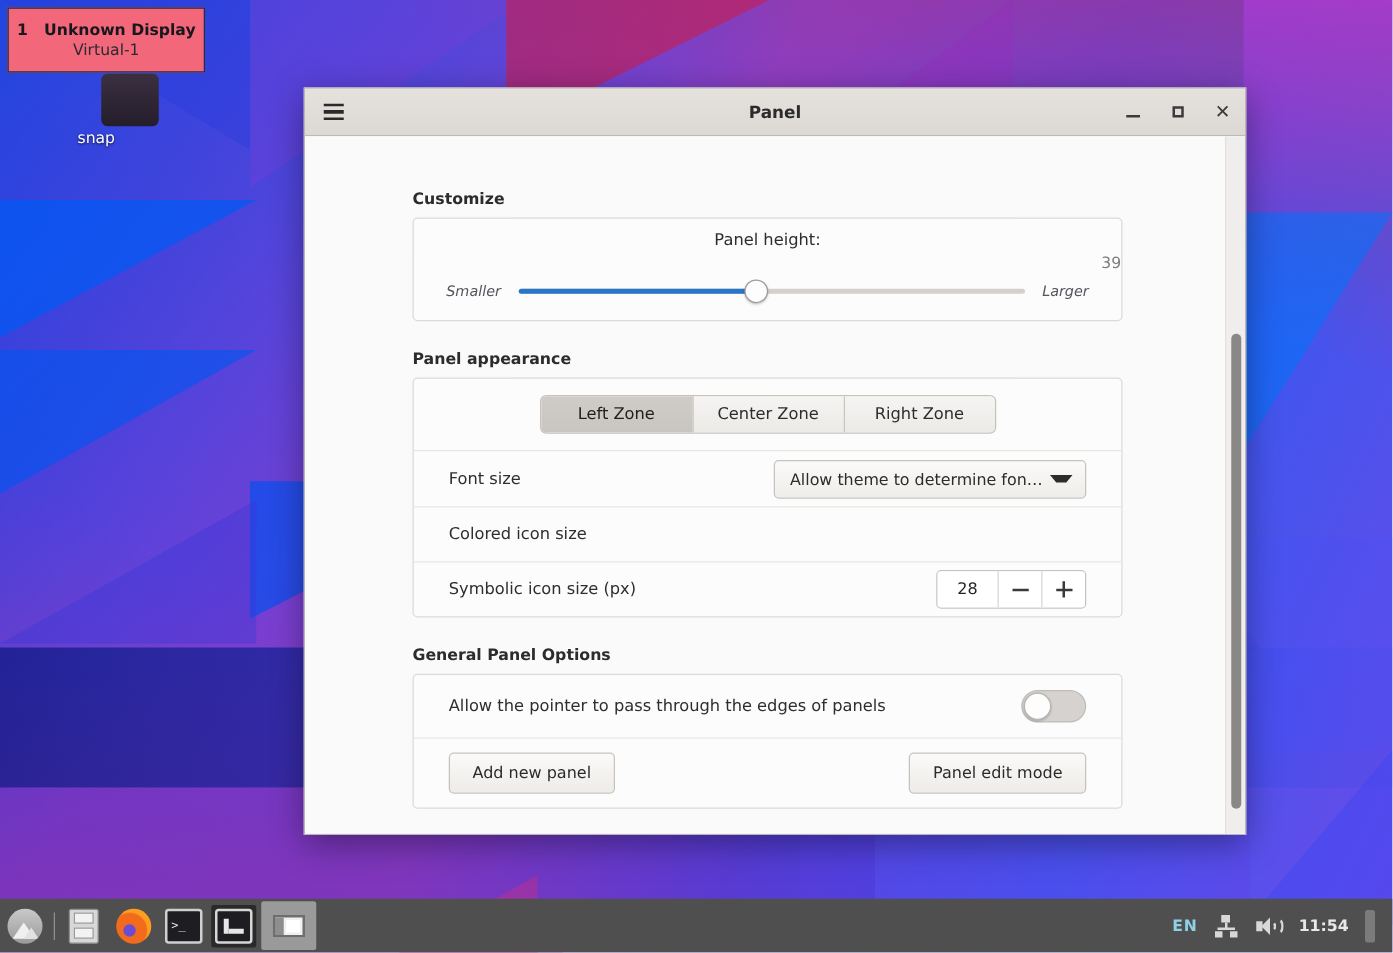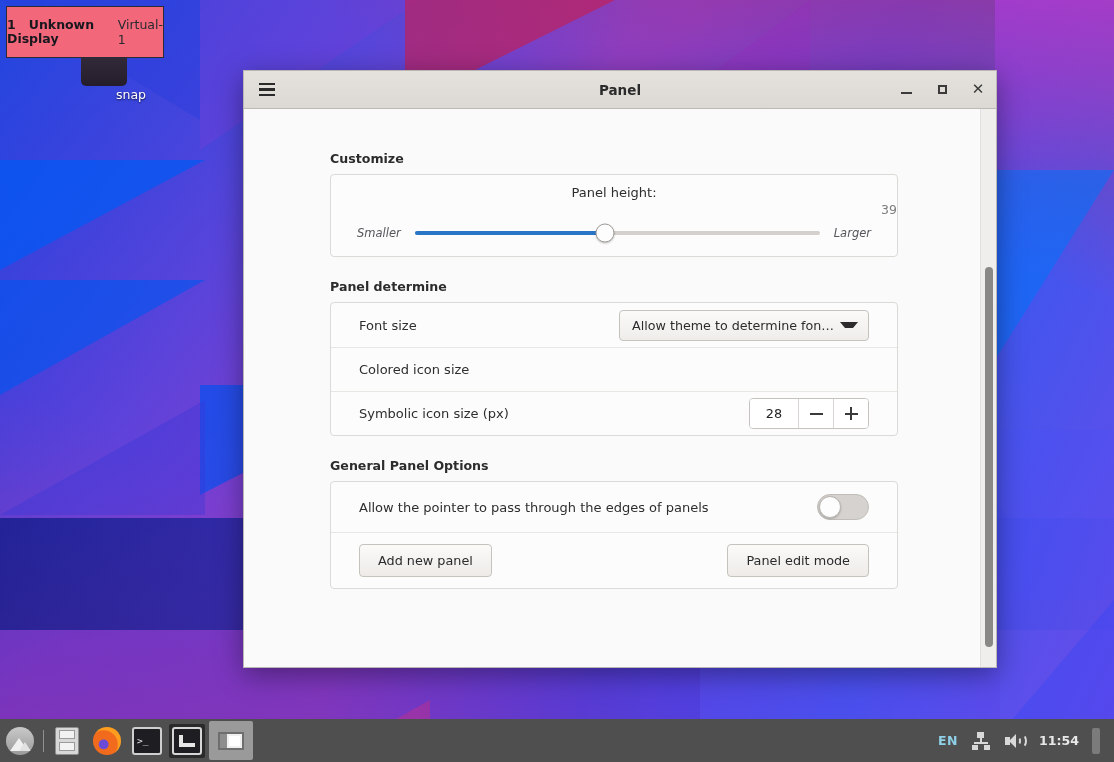--- a/index.html
+++ b/index.html
@@ -40,32 +40,32 @@
   #f17 { left:995px;top:600px;width:0; height:0; border-left:119px solid transparent;  border-bottom:140px solid rgba(50,70,245,0.35); }
   #f18 { left:830px;top:300px;width:0; height:0; border-right:180px solid transparent; border-bottom:220px solid rgba(70,70,250,0.22); }
   #f19 { left:640px;top:560px;width:360px;height:160px; background:rgba(95,60,230,0.22); }
 
   
   #display-badge {
     position: absolute; left: 6px; top: 6px;
     width: 158px; height: 52px;
     background: #f2687a;
     border: 1px solid #2b2b35;
-    display: flex; 
+    display: flex; flex-direction: column;
     align-items: center; justify-content: center;
     line-height: 1.15;
     z-index: 40;
   }
   #display-badge .dnum  { font-weight: bold; font-size: 12.5px; color: #17171d; }
   #display-badge .dsub  { font-size: 12.5px; color: #2a2a32; margin-top: 1px; }
 
   
   #desktop-icon-snap {
-    position: absolute; left: 62px; top: 44px;
-    width: 84px; text-align: right;
+    position: absolute; left: 62px; top: 59px;
+    width: 84px; text-align: left;
     z-index: 30;
   }
   #desktop-icon-snap .dicon {
     width: 46px; height: 42px; margin: 0 auto;
     background: linear-gradient(180deg,#3a3040,#241d2b);
     border-radius: 5px;
   }
   #desktop-icon-snap .dlabel {
     font-size: 12.5px; color: #ffffff;
     text-shadow: 0 1px 2px rgba(0,0,0,0.75);
@@ -432,23 +432,30 @@
               <div class="slider-track">
                 <div class="slider-fill" style="width: 47%;"></div>
                 <div class="slider-knob" style="left: 47%;"></div>
               </div>
               <div class="slider-end">Larger</div>
             </div>
           </div>
         </div>
 
         <div class="wrap" style="margin-top:22px;">
-          <div class="group-title">Panel determine</div>
+          <div class="group-title">Panel appearance</div>
           <div class="card">
 
+            <div id="tabs-row">
+              <div id="tabs">
+                <div class="tab active">Left Zone</div>
+                <div class="tab">Center Zone</div>
+                <div class="tab">Right Zone</div>
+              </div>
+            </div>
 
             <div class="row">
               <div class="row-label">Font size</div>
               <div class="spacer"></div>
               <div class="dropdown tight">
                 <span class="dd-text">Allow theme to determine font size</span>
                 <span class="dd-caret"></span>
               </div>
             </div>
 

